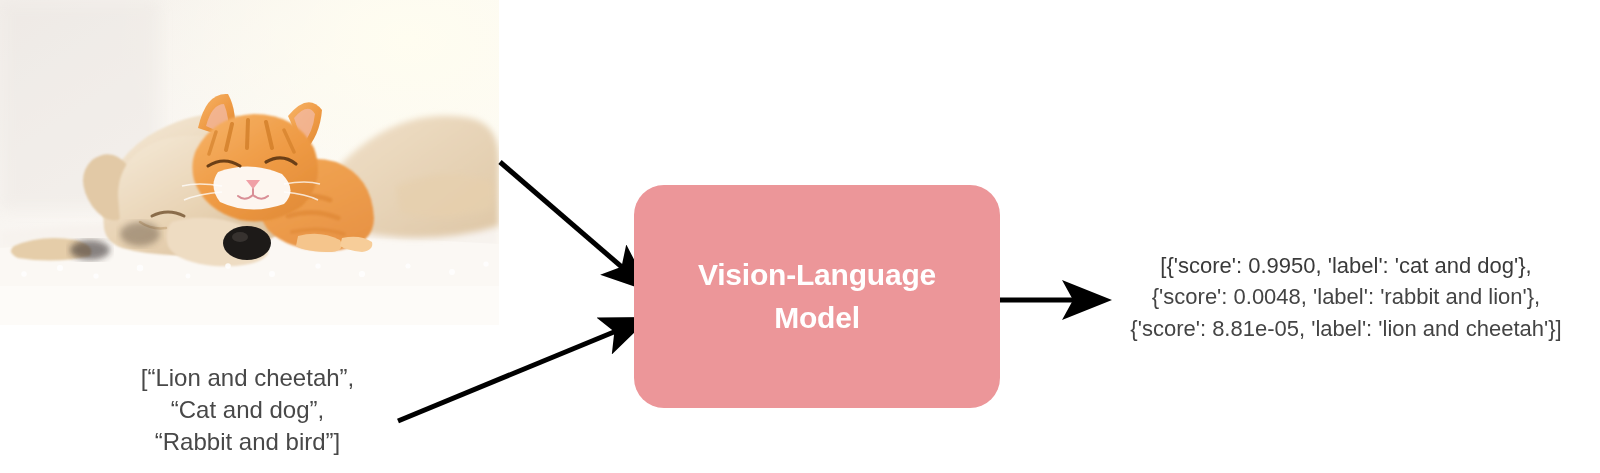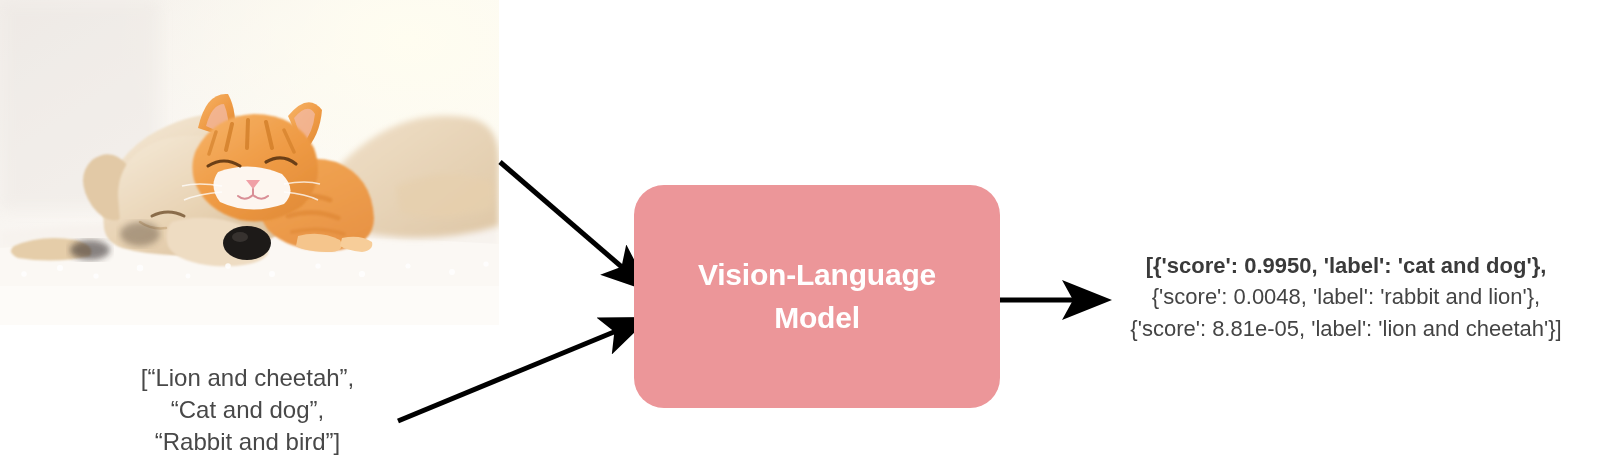--- a/index.html
+++ b/index.html
@@ -81,21 +81,21 @@
     position: absolute;
     left: 1096px;
     top: 250px;
     width: 500px;
     text-align: center;
     color: #444444;
     font-size: 22px;
     line-height: 1.43;
   }
   #output-text .out-line { display: block; white-space: pre; }
-  #output-text .out-line.top { font-weight: bold; color: #3a3a3a; }
+  #output-text .out-line.top { font-weight: normal; color: #3a3a3a; }
 </style>
 </head>
 <body>
 
 <div id="canvas">
 
   <div id="input-photo">
     <svg viewBox="0 0 499 325" preserveAspectRatio="xMidYMid slice">
       <defs>
         <linearGradient id="bgGrad" x1="0" y1="0" x2="1" y2="1">

